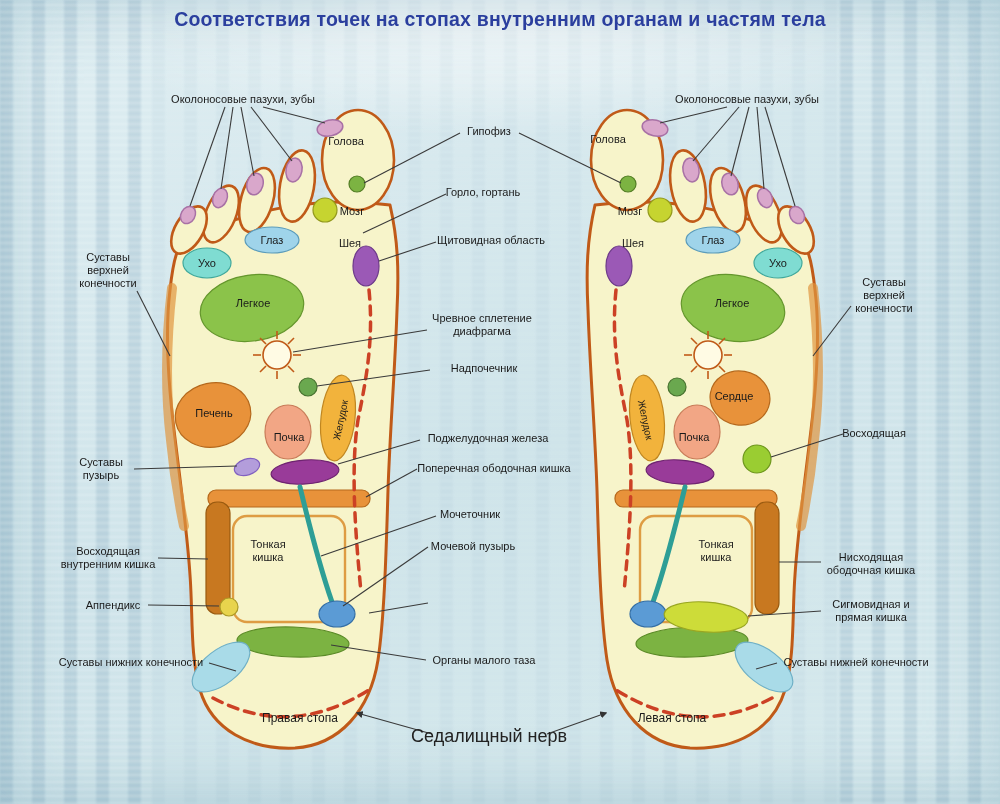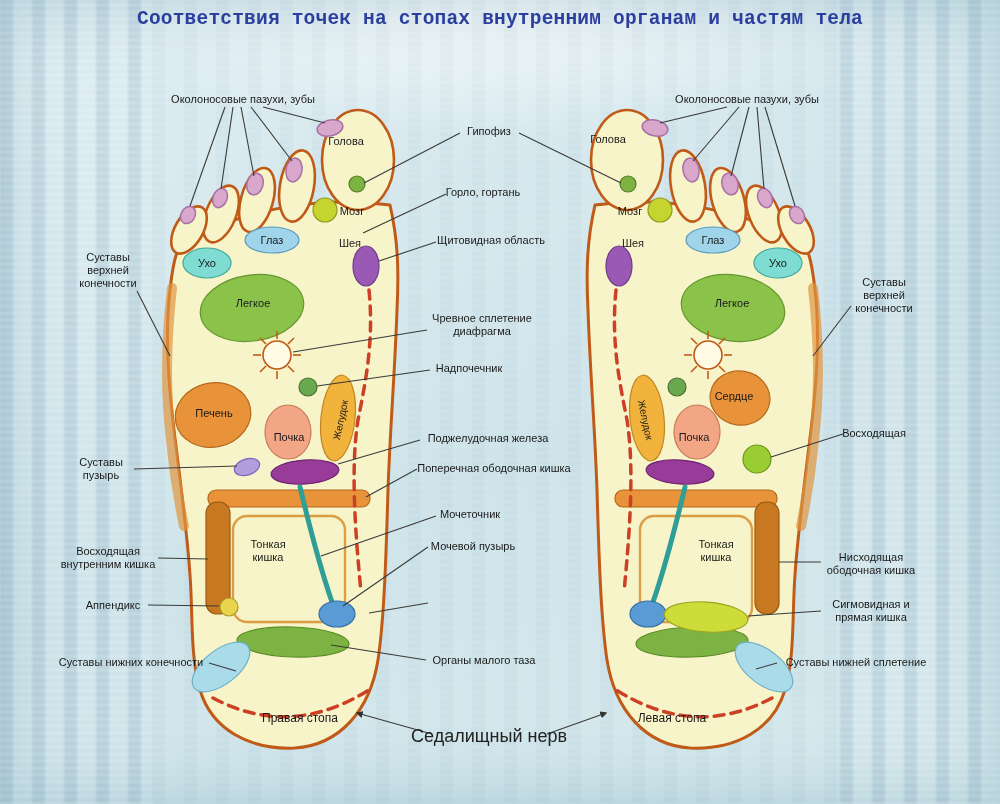--- a/index.html
+++ b/index.html
@@ -16,21 +16,21 @@
     background-image:
       repeating-linear-gradient(0deg, rgba(255,255,255,.38) 0 2px, transparent 2px 7px),
       repeating-linear-gradient(90deg, rgba(55,105,145,.30) 0 13px, transparent 13px 32px);
     filter: blur(1px);
   }
   .tex-l { left:0;   width:152px; opacity:.50; }
   .tex-m { left:152px; width:688px; opacity:.14; }
   .tex-r { right:0;  width:160px; opacity:.50; }
   #title {
     position:absolute; top:8px; left:0; width:100%; text-align:center;
-    font-size:19.5px; font-weight:bold; color:#2b3f9e; letter-spacing:.2px;font-family:Liberation Mono, monospace;
+    font-size:19.5px; font-weight:bold; color:#2b3f9e; letter-spacing:.2px;
   }
   svg.art { position:absolute; left:0; top:0; width:1000px; height:804px; }
   .lbl {
     position:absolute; transform:translate(-50%,-50%);
     font-size:11px; line-height:1.18; color:#1a1a1a; text-align:center;
   }
   .nw { white-space:nowrap; }
   .big { font-size:18px; color:#222; }
   .cap { font-size:12px; }
   .rot-l { transform:translate(-50%,-50%) rotate(-78deg); }
@@ -167,34 +167,34 @@
   <div class="lbl" style="left:108px;top:270px;width:78px">Суставы верхней конечности</div>
   <div class="lbl" style="left:101px;top:469px;width:62px">Суставы пузырь</div>
   <div class="lbl" style="left:108px;top:558px;width:95px">Восходящая внутренним кишка</div>
   <div class="lbl nw" style="left:113px;top:605px">Аппендикс</div>
   <div class="lbl nw" style="left:131px;top:662px">Суставы нижних конечности</div>
 
   <div class="lbl nw" style="left:489px;top:131px">Гипофиз</div>
   <div class="lbl nw" style="left:483px;top:192px">Горло, гортань</div>
   <div class="lbl nw" style="left:491px;top:240px">Щитовидная область</div>
   <div class="lbl" style="left:482px;top:325px;width:118px">Чревное сплетение диафрагма</div>
-  <div class="lbl nw" style="left:469px;top:368px">Надпочечник</div>
+  <div class="lbl nw" style="left:484px;top:368px">Надпочечник</div>
   <div class="lbl nw" style="left:488px;top:438px">Поджелудочная железа</div>
   <div class="lbl nw" style="left:494px;top:468px">Поперечная ободочная кишка</div>
   <div class="lbl nw" style="left:470px;top:514px">Мочеточник</div>
   <div class="lbl nw" style="left:473px;top:546px">Мочевой пузырь</div>
   <div class="lbl nw" style="left:484px;top:660px">Органы малого таза</div>
   <div class="lbl nw big" style="left:489px;top:737px">Седалищный нерв</div>
 
   <div class="lbl nw" style="left:747px;top:99px">Околоносовые пазухи, зубы</div>
   <div class="lbl" style="left:884px;top:295px;width:78px">Суставы верхней конечности</div>
   <div class="lbl nw" style="left:874px;top:433px">Восходящая</div>
   <div class="lbl" style="left:871px;top:564px;width:95px">Нисходящая ободочная кишка</div>
   <div class="lbl" style="left:871px;top:611px;width:90px">Сигмовидная и прямая кишка</div>
-  <div class="lbl nw" style="left:856px;top:662px">Суставы нижней сплетение</div>
+  <div class="lbl nw" style="left:856px;top:662px">Суставы нижней конечности</div>
 
   <div class="lbl nw" style="left:346px;top:141px">Голова</div>
   <div class="lbl nw" style="left:352px;top:211px">Мозг</div>
   <div class="lbl nw" style="left:272px;top:240px">Глаз</div>
   <div class="lbl nw" style="left:207px;top:263px">Ухо</div>
   <div class="lbl nw" style="left:350px;top:243px">Шея</div>
   <div class="lbl nw" style="left:253px;top:303px">Легкое</div>
   <div class="lbl nw" style="left:214px;top:413px">Печень</div>
   <div class="lbl nw" style="left:289px;top:437px">Почка</div>
   <div class="lbl nw rot-l" style="left:341px;top:420px;font-size:10px">Желудок</div>

